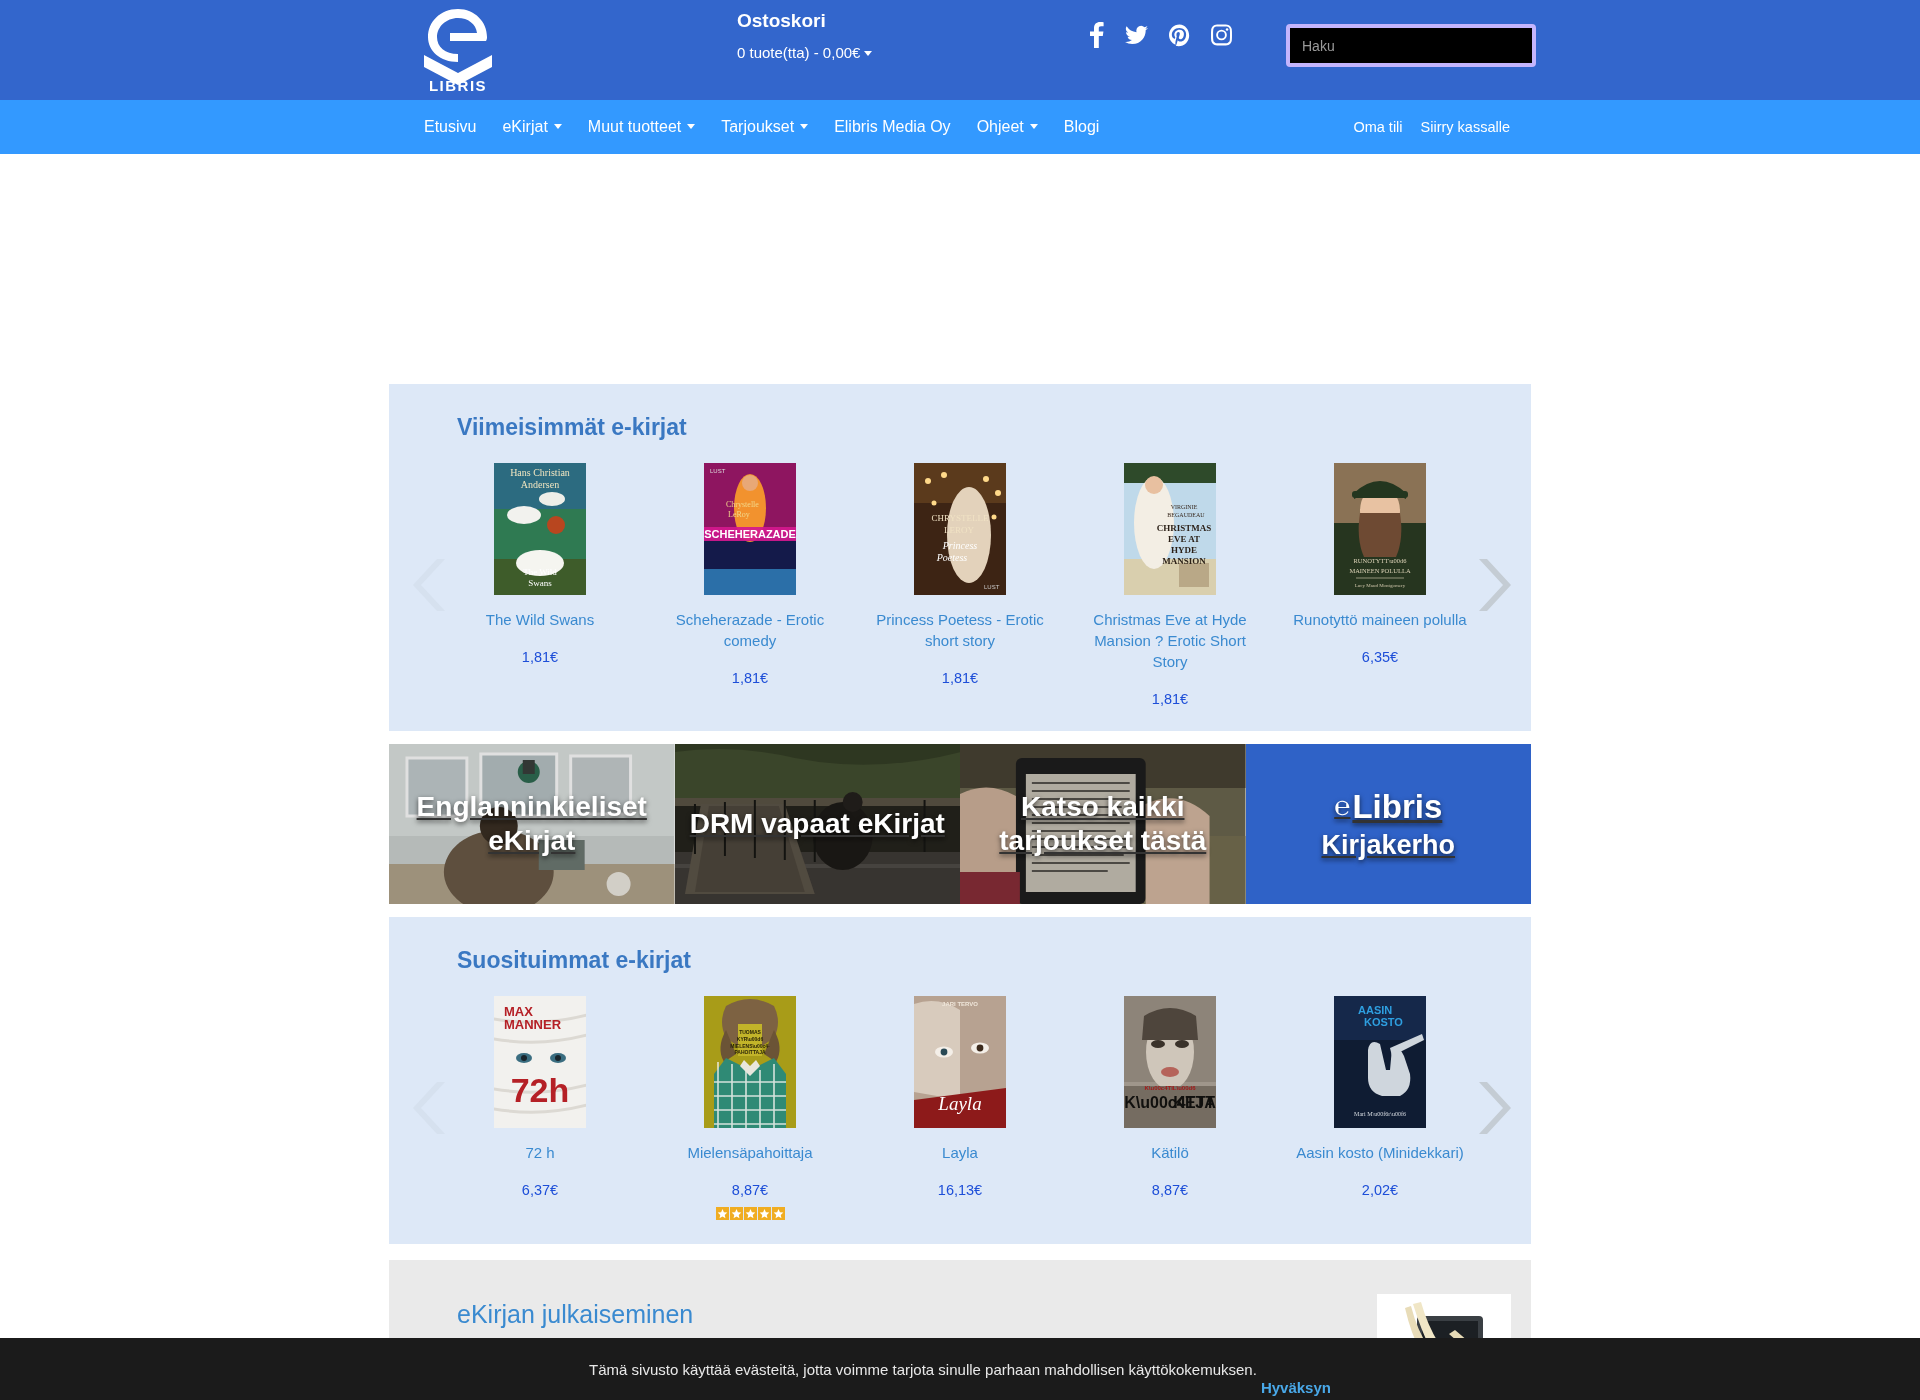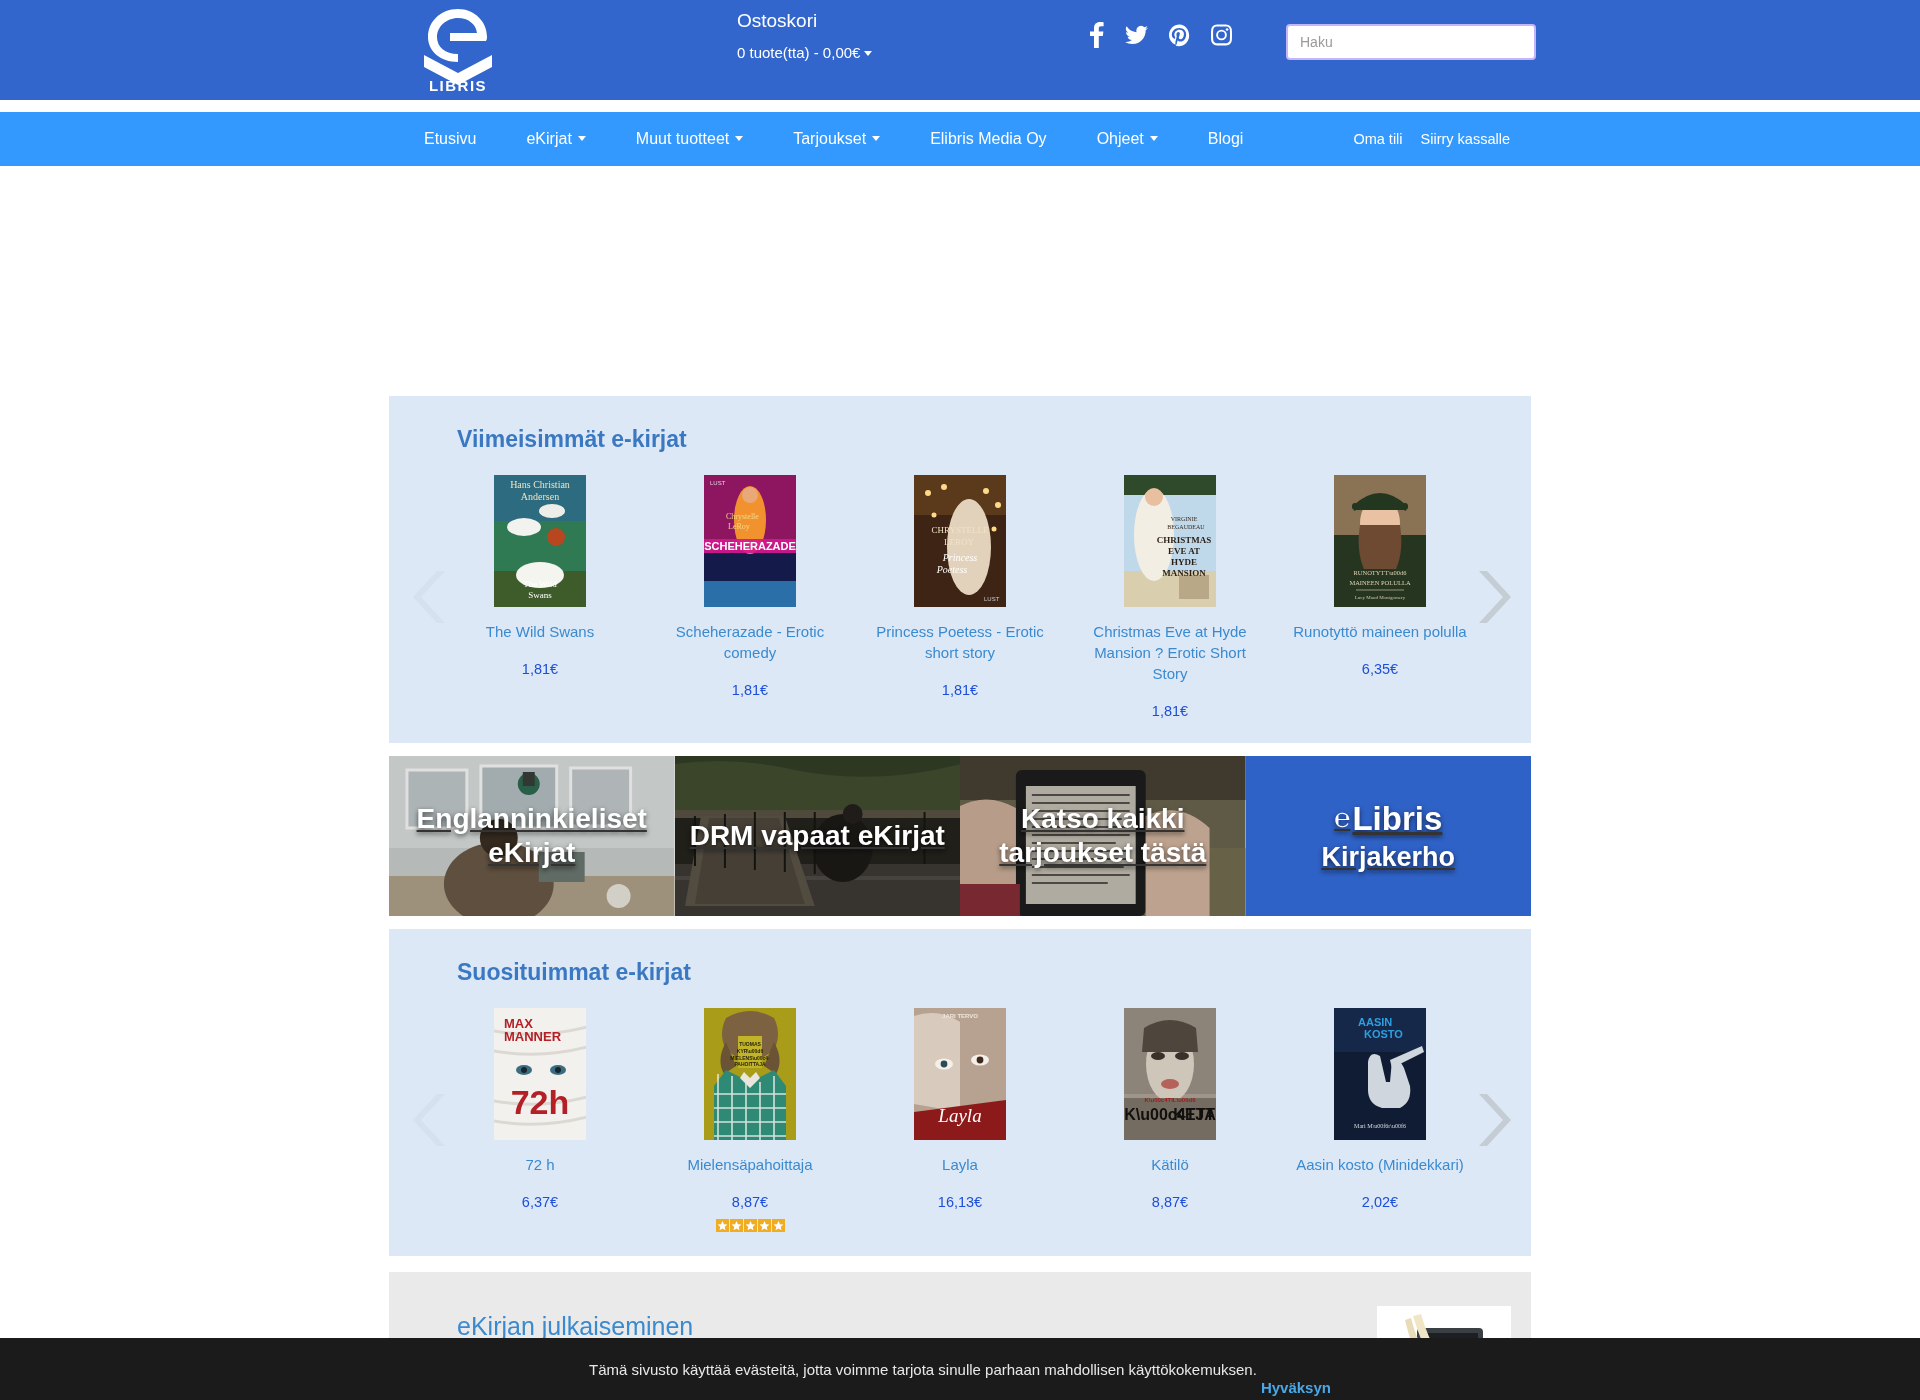--- a/index.html
+++ b/index.html
@@ -24,53 +24,52 @@
     position:absolute;left:24px;top:7px;
     width:90px;height:86px;
     display:flex;flex-direction:column;align-items:center;
   }
   .logo svg{display:block;}
 
   .cart{
     position:absolute;left:348px;top:8px;
     color:#fff;text-align:left;
   }
-  .cart-title{font-size:19px;line-height:26px;font-weight:400;}
+  .cart-title{font-size:19px;line-height:26px;font-weight:700;}
   .cart-sub{font-size:15px;line-height:24px;margin-top:7px;}
   .caret-dn{
     display:inline-block;width:0;height:0;vertical-align:middle;
     border-left:4px solid transparent;border-right:4px solid transparent;
     border-top:5px solid #fff;margin-left:4px;position:relative;top:-1px;
   }
 
   .socials{
     position:absolute;left:700px;top:22px;
     display:flex;gap:21px;align-items:center;
   }
   .socials svg{display:block;fill:#fff;}
 
   .search-box{
     position:absolute;left:897px;top:24px;
-    width:250px;height:36px;background:#ffffff;
-    border:2px solid #c4b5fd;border-radius:4px;
+    width:250px;height:43px;background:#000000;
+    border:4px solid #c4b5fd;border-radius:4px;
     padding:0 12px;font-size:14px;color:#888;
     font-family:"Liberation Sans", sans-serif;
     outline:none;
   }
   .search-box::placeholder{color:#9a9a9a;}
 
   
   .nav{
     width:100%;height:54px;background:#3399ff;
   }
   .nav-inner{
-    width:1142px;margin:12px auto;height:100%;
+    width:1142px;margin:0 auto;height:100%;
     display:flex;align-items:center;position:relative;
     padding-left:22px;
-    gap:24px;
   }
   .nav-item{
     color:#fff;font-size:16px;padding:0 13px;line-height:54px;
     white-space:nowrap;cursor:pointer;
   }
   .nav-caret{
     display:inline-block;width:0;height:0;vertical-align:middle;
     border-left:4px solid transparent;border-right:4px solid transparent;
     border-top:5px solid #fff;margin-left:6px;position:relative;top:-1px;
   }

